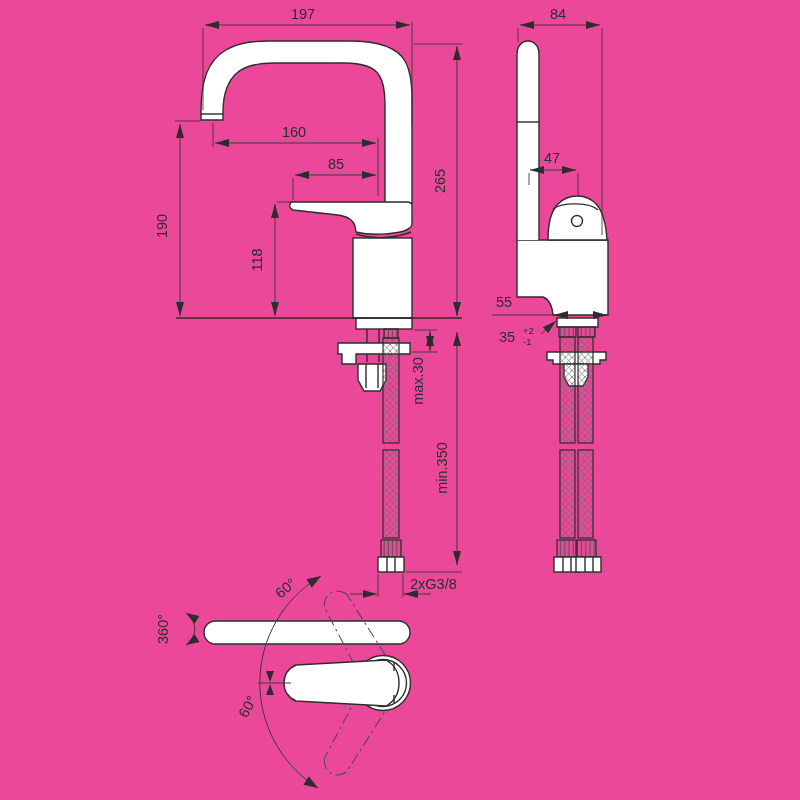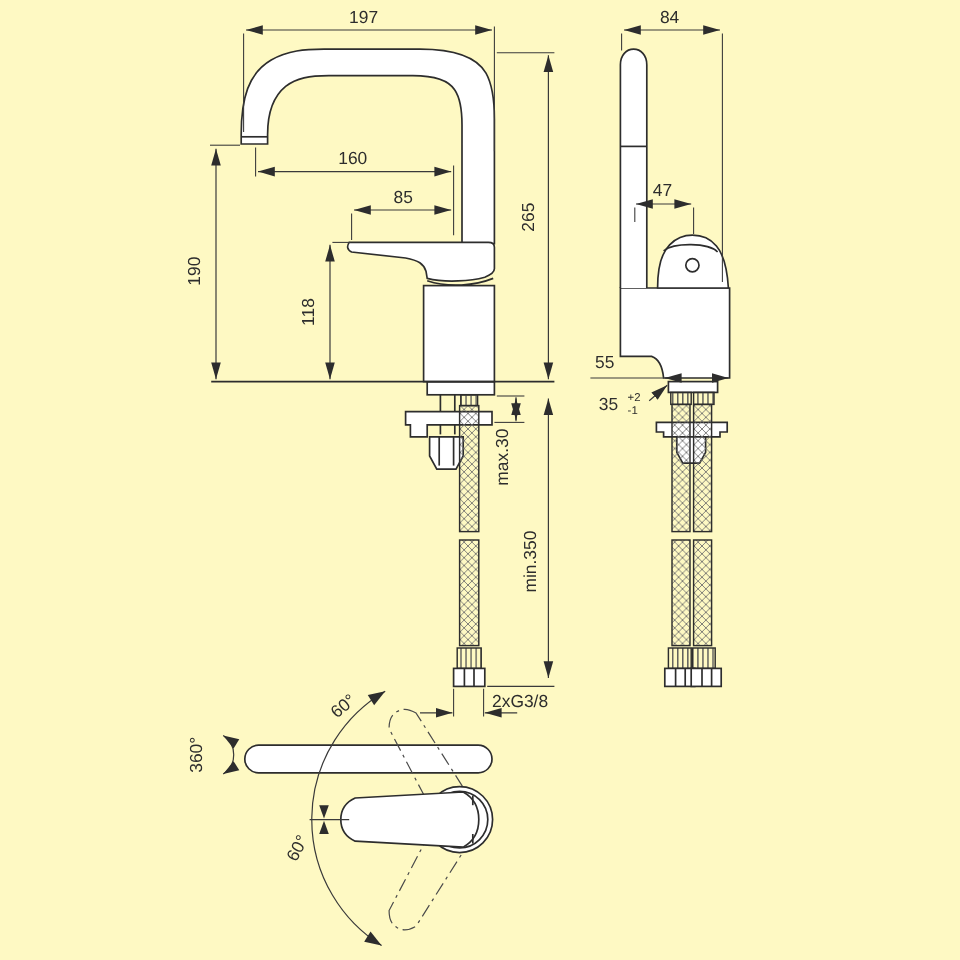--- a/index.html
+++ b/index.html
@@ -1,16 +1,16 @@
 <!DOCTYPE html>
 <html><head>
 <meta charset="utf-8">
 <style>
   html,body{margin:0;padding:0;background:#ffffff;}
-  .stage{width:800px;height:800px;position:relative;background:#fef9c3;font-family:"Liberation Sans",sans-serif;}
+  .stage{width:800px;height:800px;position:relative;background:#ec4899;font-family:"Liberation Sans",sans-serif;}
   svg{display:block;}
   text{font-family:"Liberation Sans",sans-serif;fill:#2d2d2d;}
   .dimtxt{font-size:14.5px;}
   .toltxt{font-size:9.5px;}
   .objline{stroke:#2d2d2d;stroke-width:1.4;fill:none;}
   .objfill{stroke:#2d2d2d;stroke-width:1.4;fill:#ffffff;}
   .dimline{stroke:#3a3a3a;stroke-width:1;fill:none;}
   .extline{stroke:#3a3a3a;stroke-width:0.9;fill:none;}
   .arr{fill:#2d2d2d;}
   .dashdot{stroke:#4a4a4a;stroke-width:1;fill:none;stroke-dasharray:11 4 2.5 4;}

